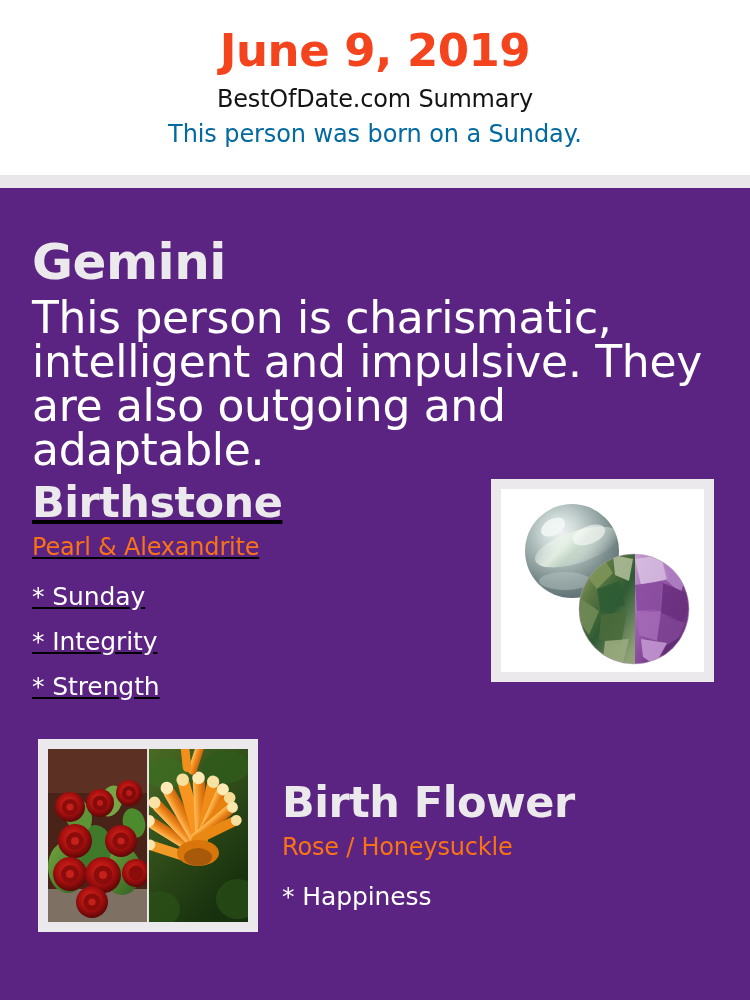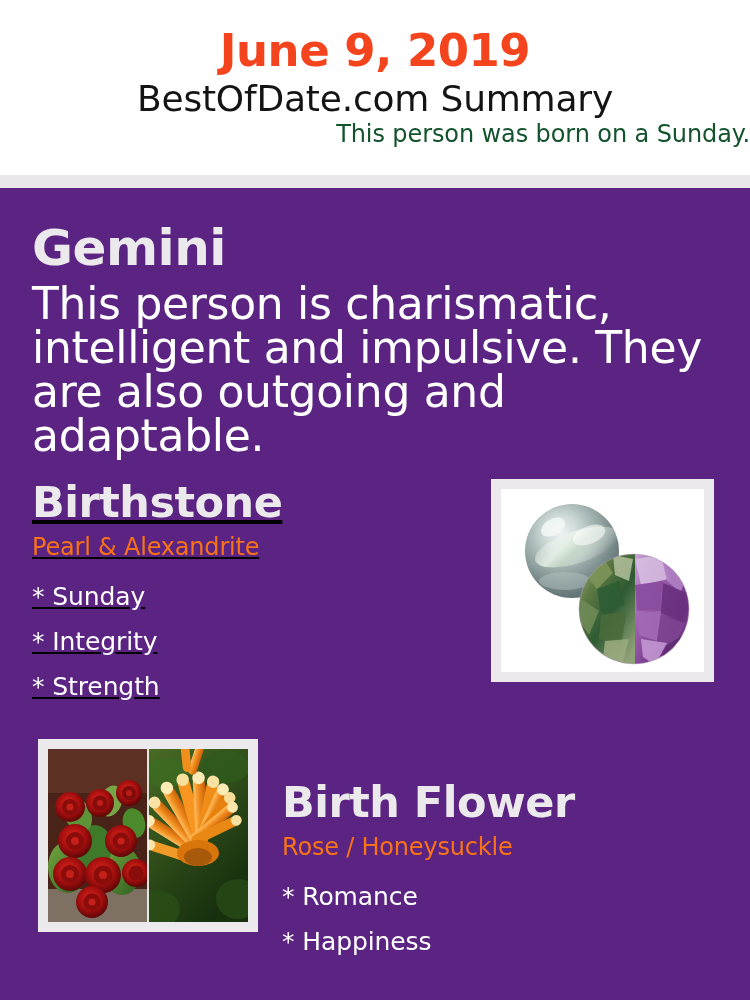--- a/index.html
+++ b/index.html
@@ -34,33 +34,32 @@
   }
   .date-title {
     font-size: 45px;
     line-height: 58px;
     font-weight: 700;
     color: #F4441E;
     letter-spacing: -0.5px;
     font-family: "DejaVu Sans", "Liberation Sans", sans-serif;
   }
   .site-summary {
-    font-size: 36px;
+    font-size: 24px;
     line-height: 38px;
     color: #141414;
     font-weight: 400;
     letter-spacing: -0.2px;
   }
   .born-line {
     font-size: 24px;
     line-height: 32px;
-    color: #14532d;
+    color: #0369a1;
     font-weight: 400;
     letter-spacing: -0.1px;
-    text-align: right;
   }
   .header-divider {
     position: absolute;
     left: 0;
     top: 175px;
     width: 750px;
     height: 13px;
     background: #e9e7e9;
   }
 
@@ -71,21 +70,21 @@
     top: 188px;
     width: 750px;
     height: 812px;
     background: #5B2382;
   }
 
   
   .sign-block {
     position: absolute;
     left: 32px;
-    top: 30px;
+    top: 44px;
     width: 670px;
   }
   .sign-name {
     font-size: 50px;
     line-height: 60px;
     font-weight: 700;
     color: #ebe9ec;
     letter-spacing: -0.5px;
   }
   .sign-desc {
@@ -426,19 +425,18 @@
 
           <rect x="99" y="0" width="2" height="173" fill="#ffffff" opacity="0.85"></rect>
         </svg>
       </div>
     </div>
 
     <div class="flower-block">
       <div class="section-head">Birth Flower</div>
       <div class="section-sub">Rose / Honeysuckle</div>
       <ul class="trait-list">
-        <li class="trait-item">* Romance</li>
         <li class="trait-item">* Happiness</li>
       </ul>
     </div>
 
   </div>
 </div>
 
 </body></html>

